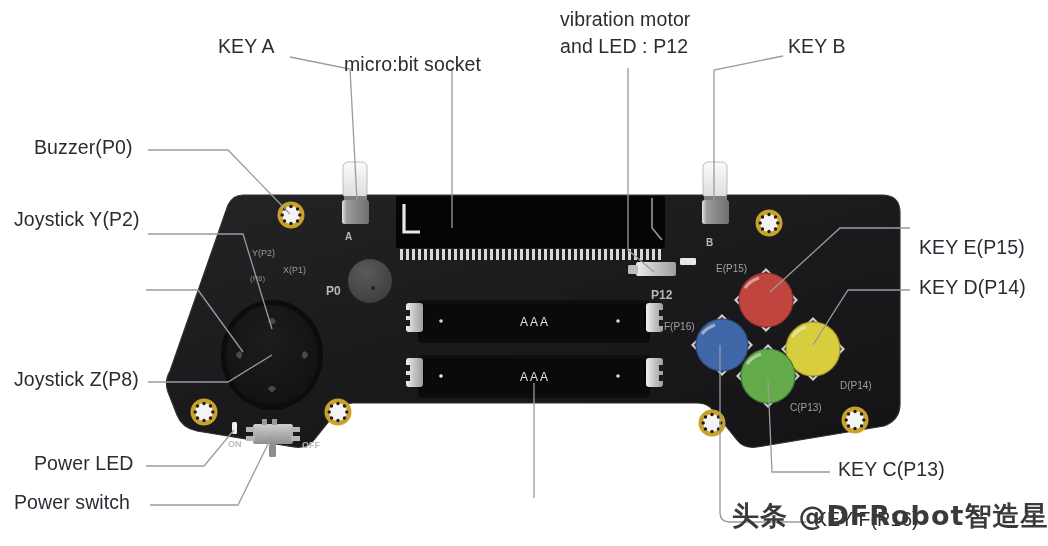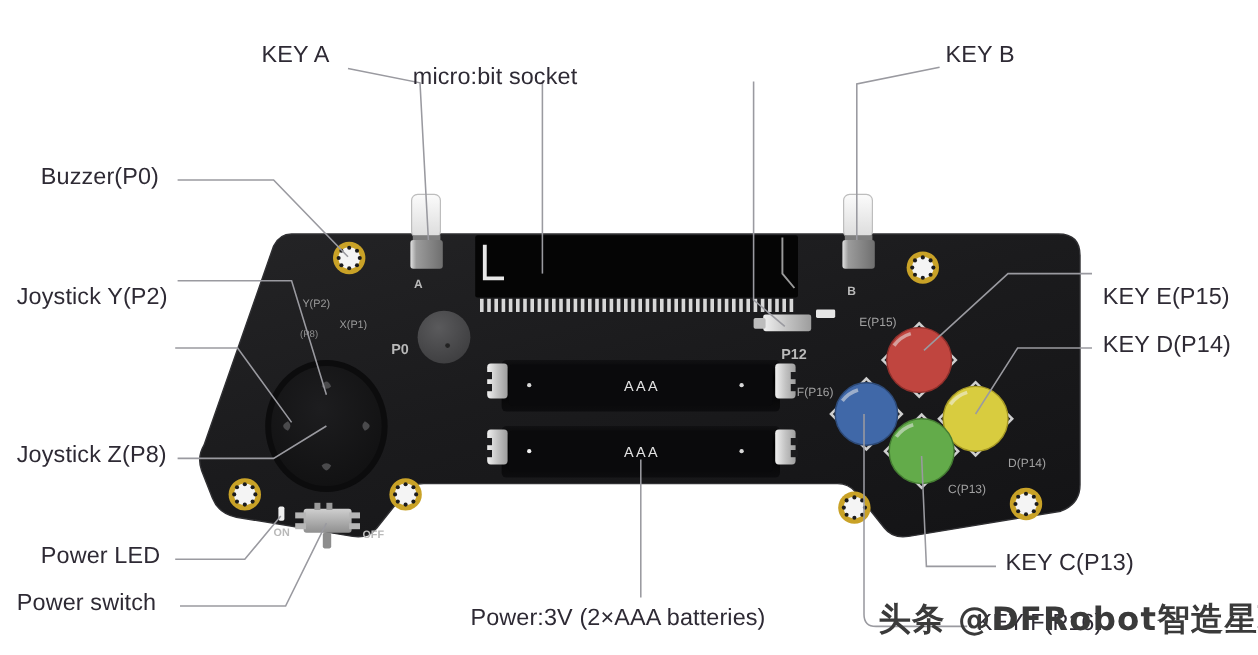--- a/index.html
+++ b/index.html
@@ -379,35 +379,36 @@
       <path d="M 910 290 L 848 290 L 813 345"></path>
       <path d="M 830 472 L 772 472 L 768 380"></path>
       <path d="M 806 522 L 730 522 Q 720 522 720 512 L 720 345"></path>
     </g>
   </svg>
 
   <div class="lbl" style="left:218px;top:35px;">KEY A</div>
 
   <div class="lbl" style="left:344px;top:35px;margin-top:18px;">micro:bit socket</div>
 
+  <div class="lbl two" style="left:560px;top:8px;">vibration motor</div>
+  <div class="lbl two" style="left:560px;top:35px;">and LED : P12</div>
 
   <div class="lbl" style="left:788px;top:35px;">KEY B</div>
 
   <div class="lbl" style="left:34px;top:136px;">Buzzer(P0)</div>
 
-  <div class="lbl" style="left:14px;top:236px;">Joystick Y(P2)</div>
+  <div class="lbl" style="left:14px;top:208px;">Joystick Y(P2)</div>
 
 
   <div class="lbl" style="left:14px;top:368px;">Joystick Z(P8)</div>
 
   <div class="lbl" style="left:34px;top:452px;">Power LED</div>
 
   <div class="lbl" style="left:14px;top:491px;">Power switch</div>
 
-  <div class="lbl" style="left:392px;top:504px;">Power:3V (2×AAA batteries)</div>
 
   <div class="lbl" style="left:919px;top:214px;margin-top:22px;">KEY E(P15)</div>
 
   <div class="lbl" style="left:919px;top:276px;">KEY D(P14)</div>
 
   <div class="lbl" style="left:838px;top:458px;text-align:center;">KEY C(P13)</div>
 
   <div class="lbl" style="left:814px;top:508px;">KEY F(P16)</div>
 
   <div class="wm" style="left:700px;top:498px;margin-left:32px;">头条 @DFRobot智造星球</div>

